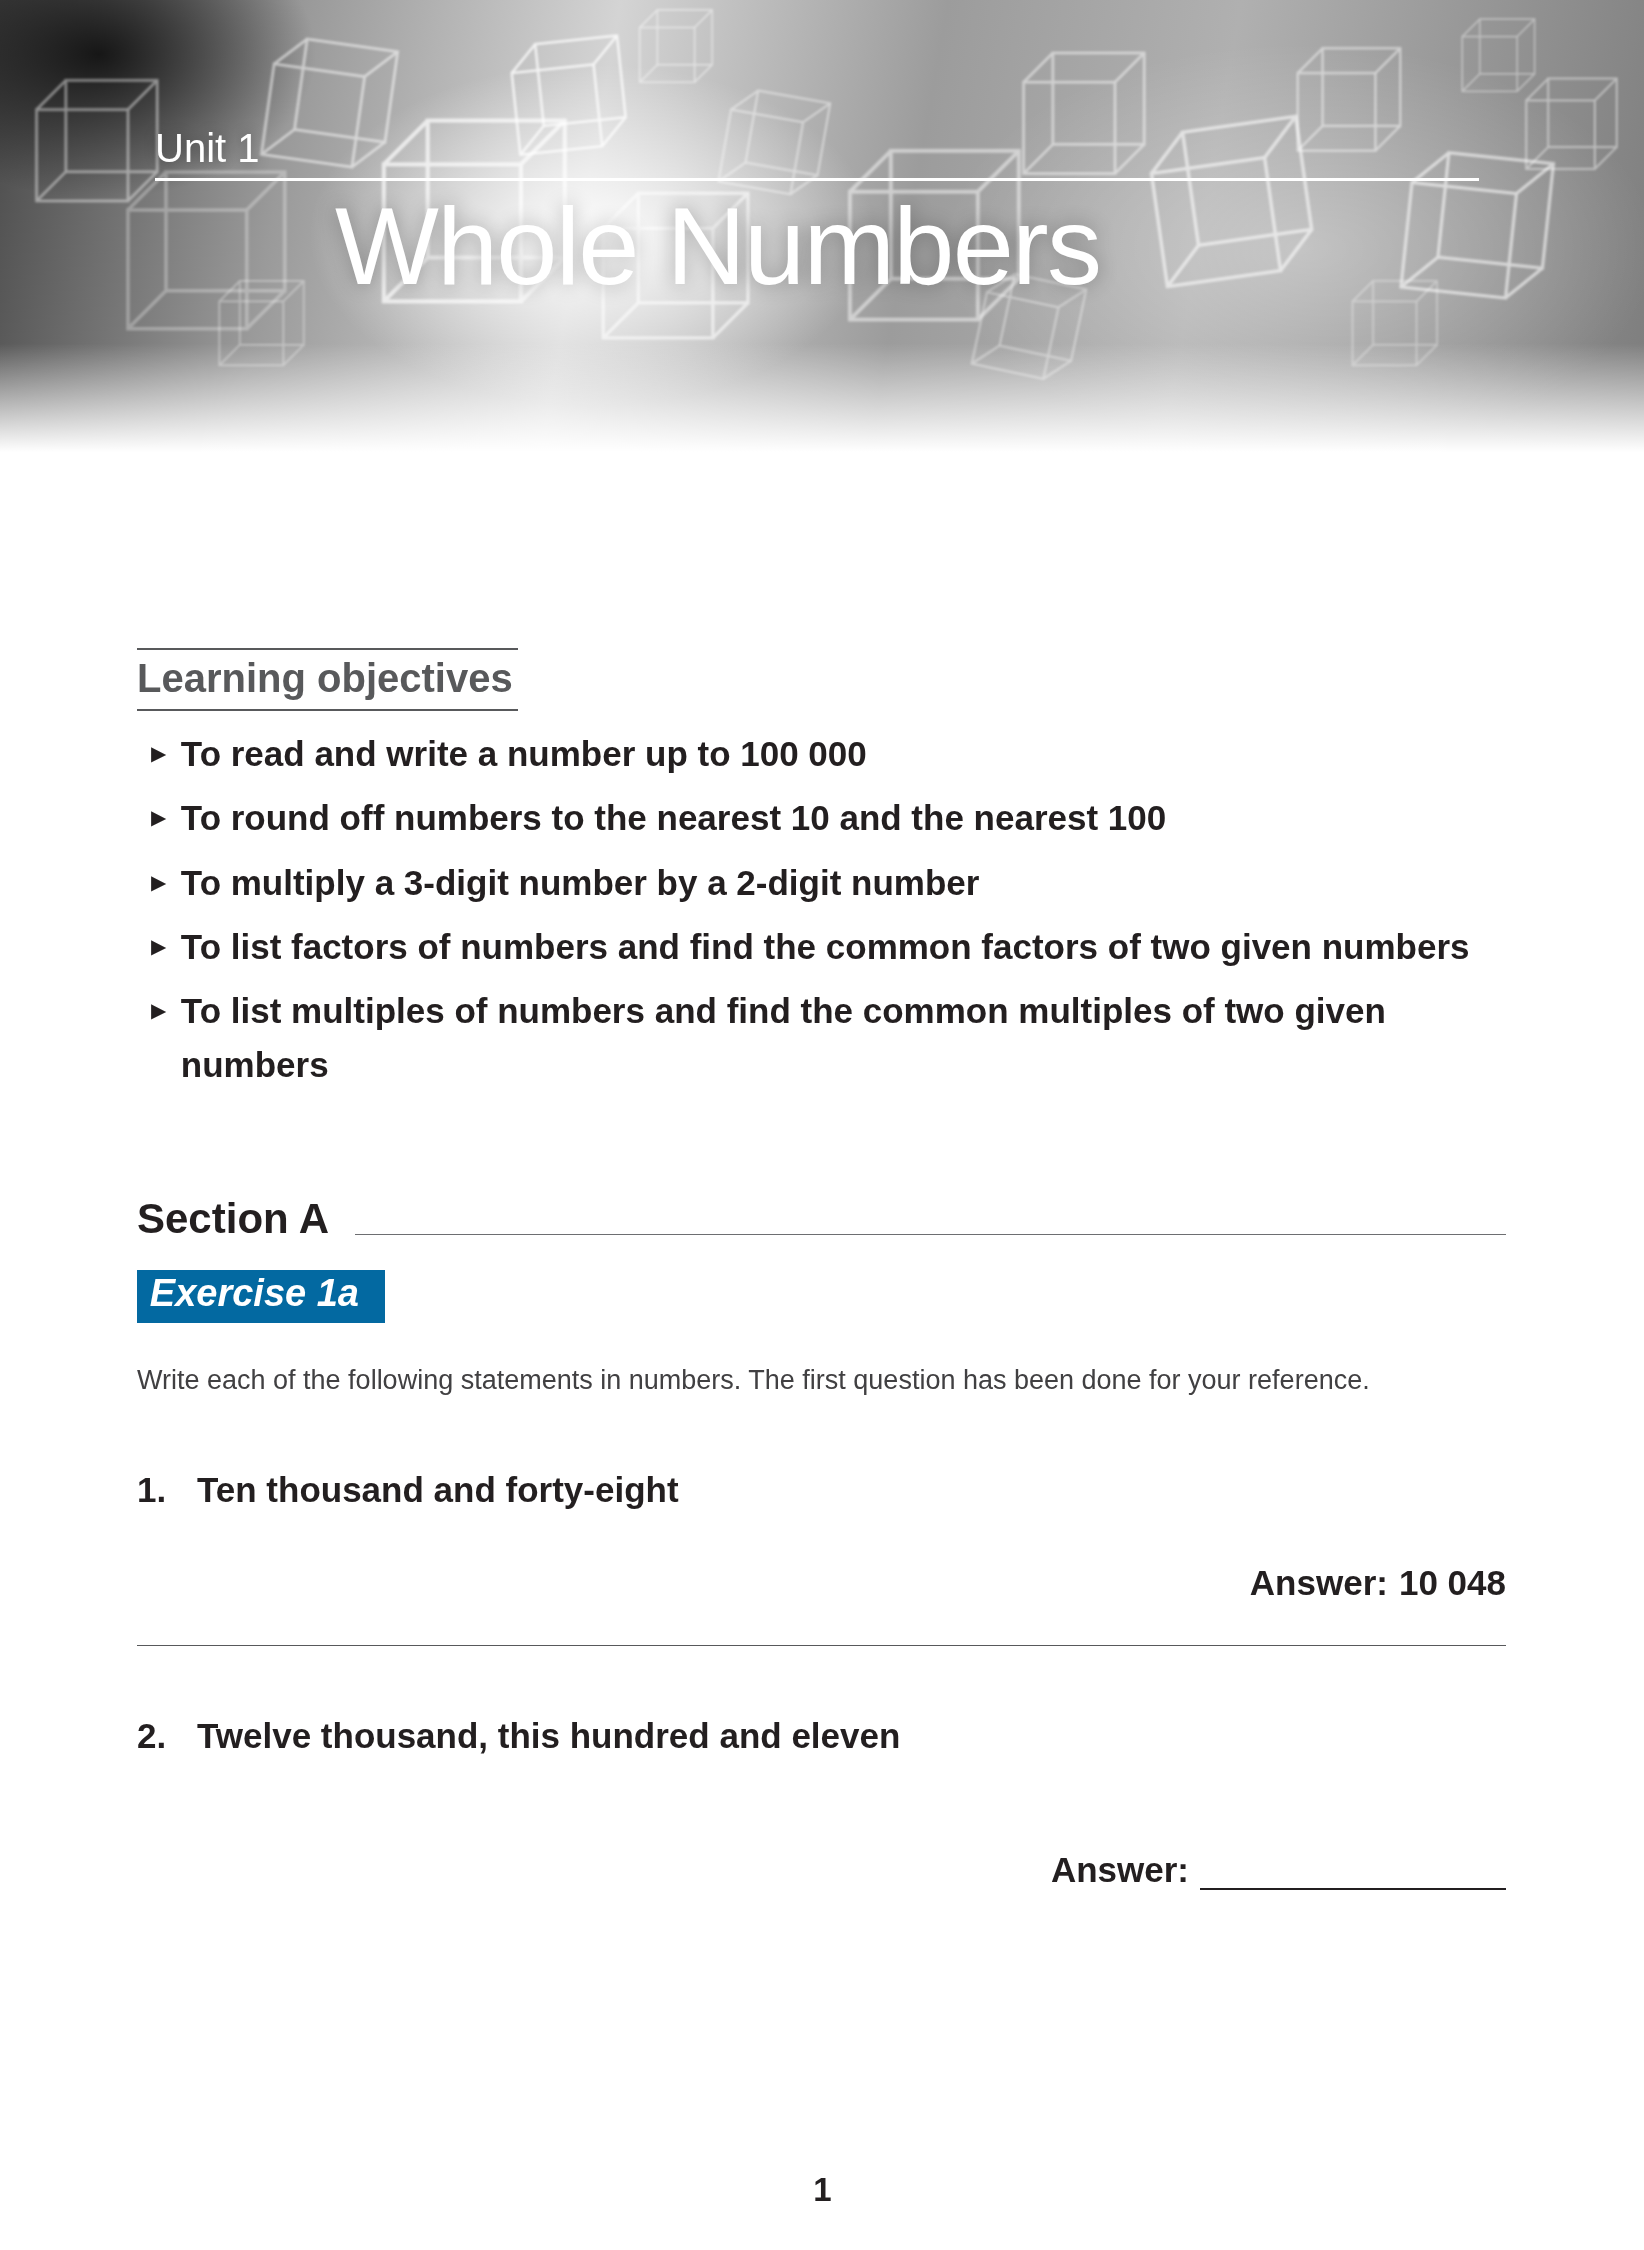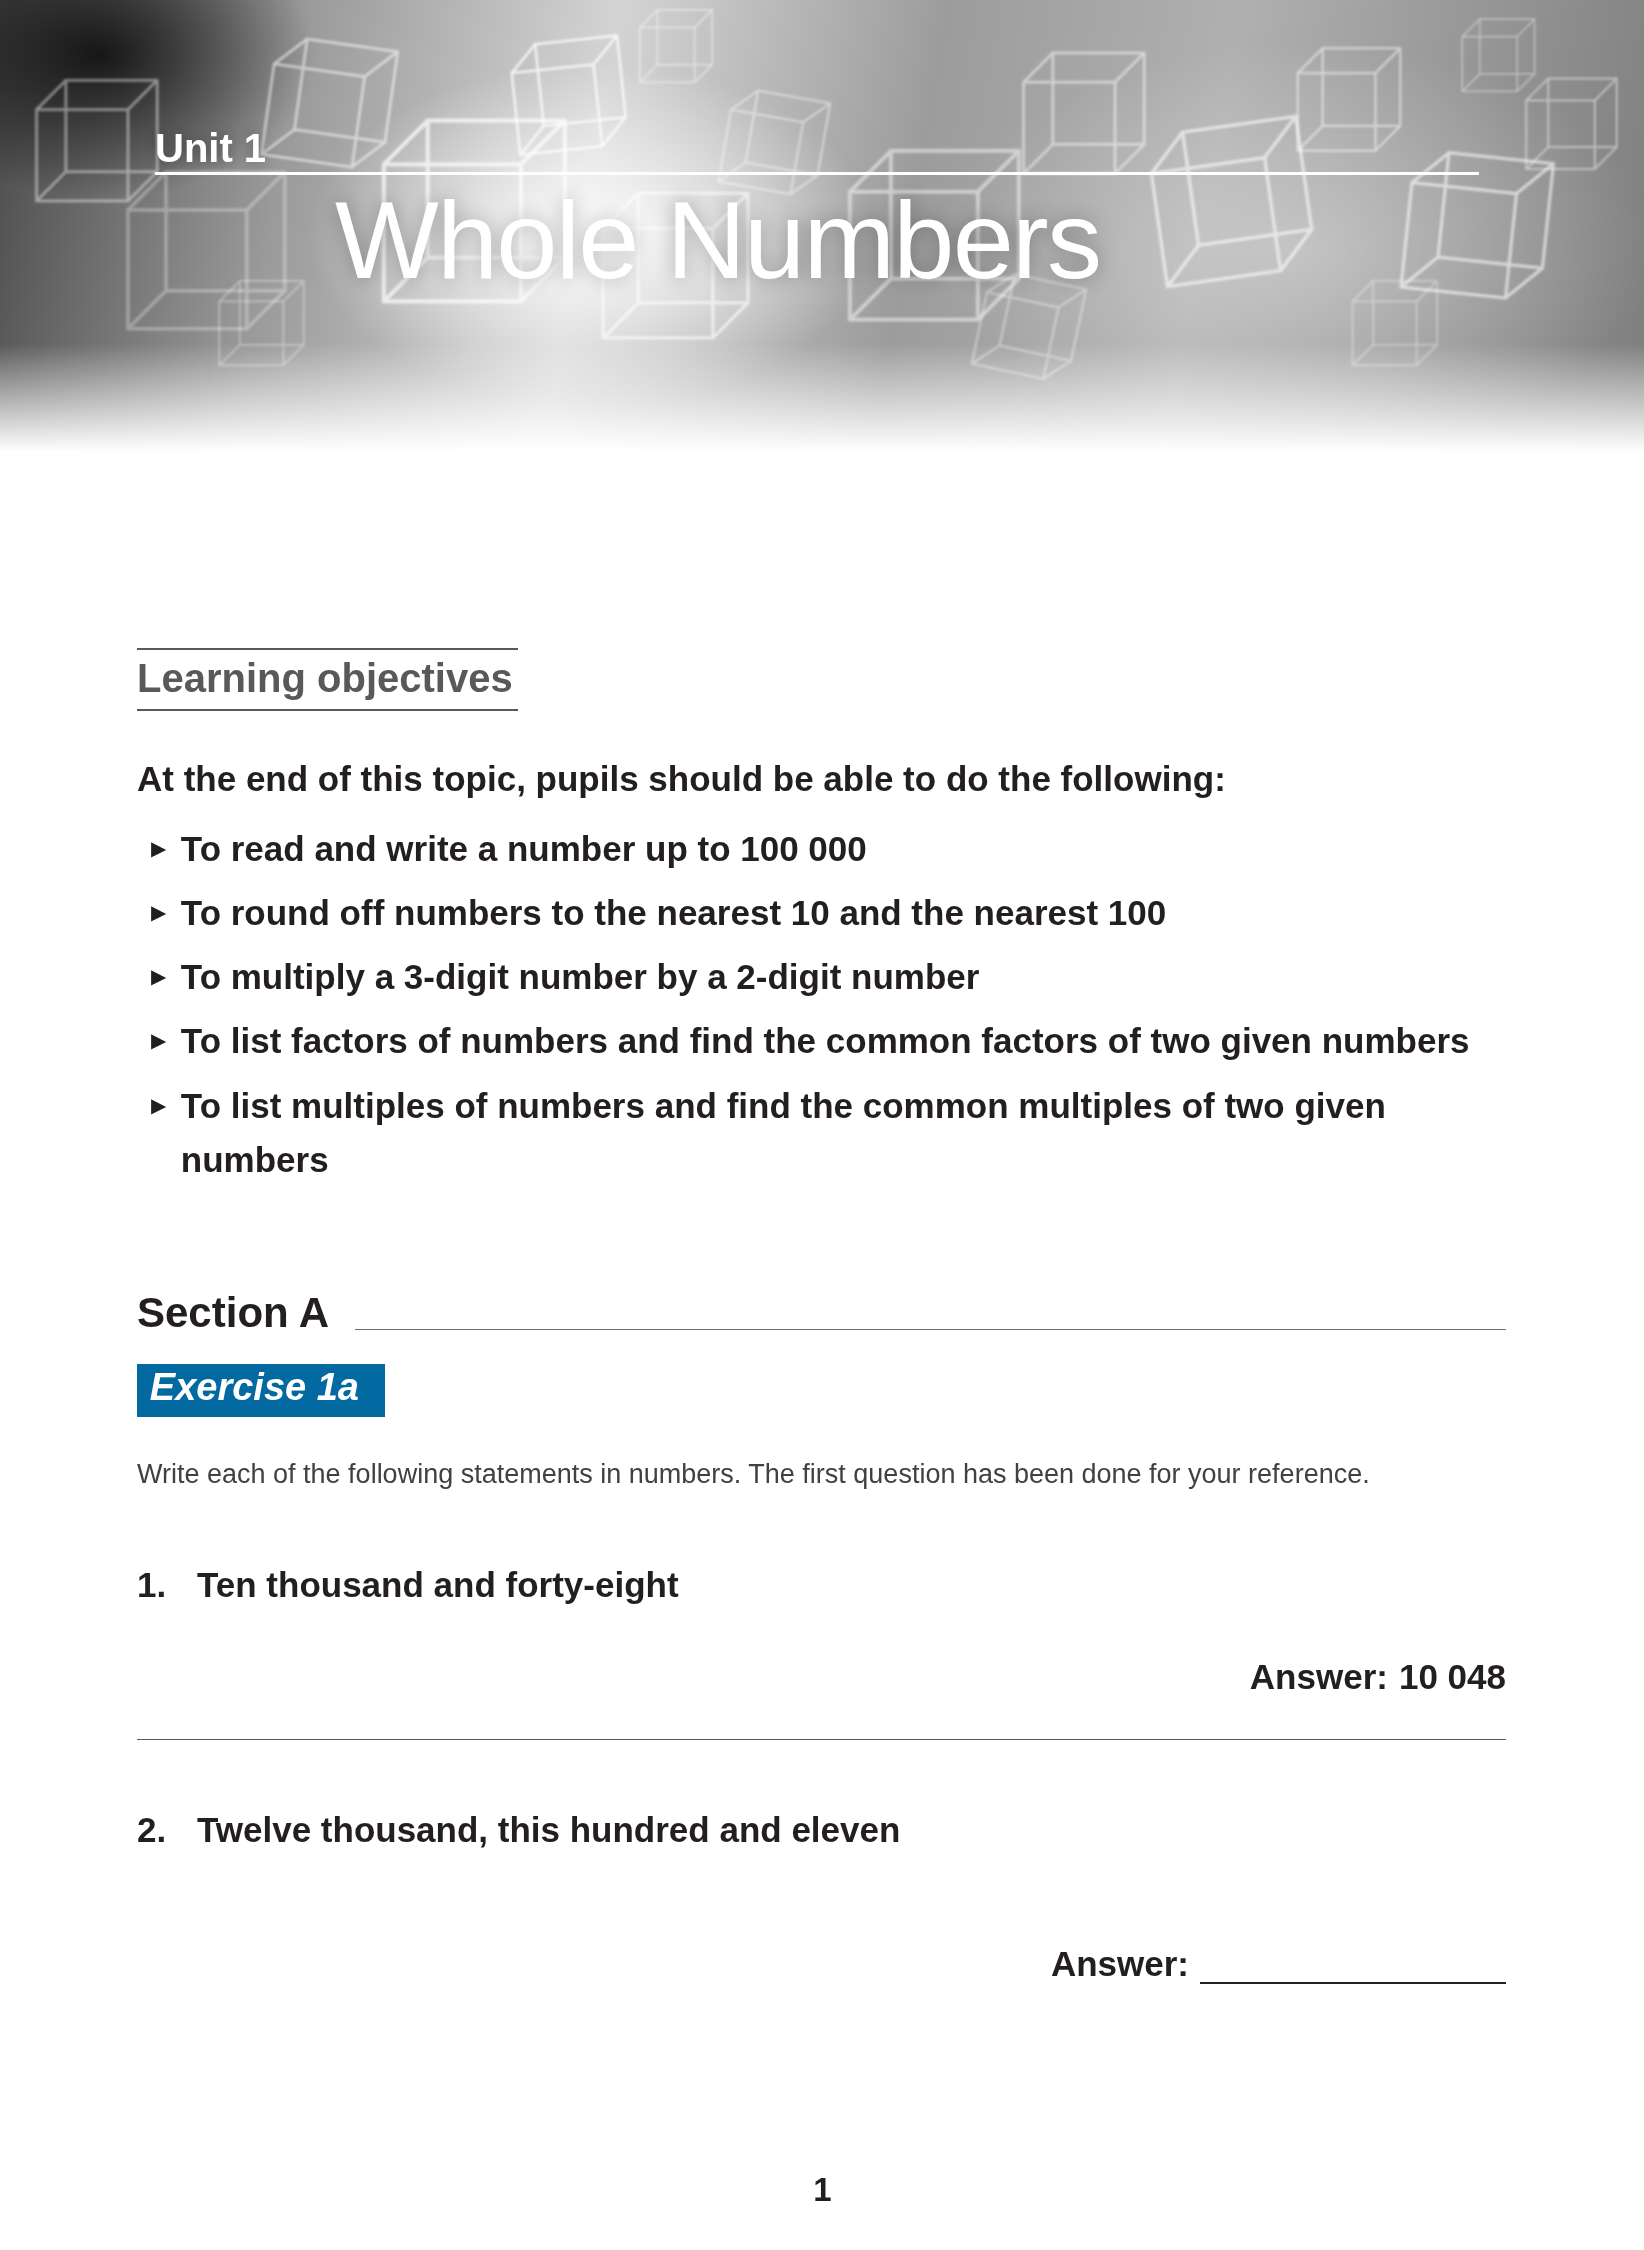--- a/index.html
+++ b/index.html
@@ -24,22 +24,22 @@
       radial-gradient(ellipse 393px 238px at 36% 52%, rgba(255,255,255,0.95), rgba(255,255,255,0) 72%),
       radial-gradient(ellipse 302px 201px at 6% 12%, rgba(0,0,0,0.78), rgba(0,0,0,0) 72%),
       radial-gradient(ellipse 475px 274px at 79% 55%, rgba(255,255,255,0.35), rgba(255,255,255,0) 75%),
       linear-gradient(100deg, #4a4a4a 0%, #9a9a9a 18%, #d4d4d4 36%, #9c9c9c 55%, #b0b0b0 72%, #7d7d7d 100%);
   }
   .cubes { position:absolute; inset:0; width:100%; height:100%; }
   .banner-inner {
     position:absolute; left:155px; right:166px; top:126px; z-index:2;
   }
   .unit-label {
-    font-size:40px; font-weight:bold; color:#ffffff;
-    padding-bottom:1px; border-bottom:3.7px solid #ffffff;
+    font-size:40px; font-weight:normal; color:#ffffff;
+    padding-bottom:7px; border-bottom:3.7px solid #ffffff;
     text-shadow:0 0 12.8px rgba(0,0,0,0.35);
   }
   .banner-title {
     margin-top:7px; text-align:center; padding-right:199px;
     font-size:110px; font-weight:normal; color:#ffffff; letter-spacing:-1.8px;
     line-height:1.05;
     text-shadow:0 0 20px rgba(0,0,0,0.30);
   }
 
   
@@ -157,21 +157,20 @@
     <div class="banner-inner">
       <div class="unit-label">Unit 1</div>
       <h1 class="banner-title">Whole Numbers</h1>
     </div>
   </header>
 
   <main class="content">
 
     <h2 class="lo-heading">Learning objectives</h2>
 
-    <p class="intro">At the end of this topic, pupils should be able to do the following:</p>
 
     <ul class="objectives">
       <li>
         <span class="bullet">▸</span>
         <span>To read and write a number up to 100 000</span>
       </li>
       <li>
         <span class="bullet">▸</span>
         <span>To round off numbers to the nearest 10 and the nearest 100</span>
       </li>

